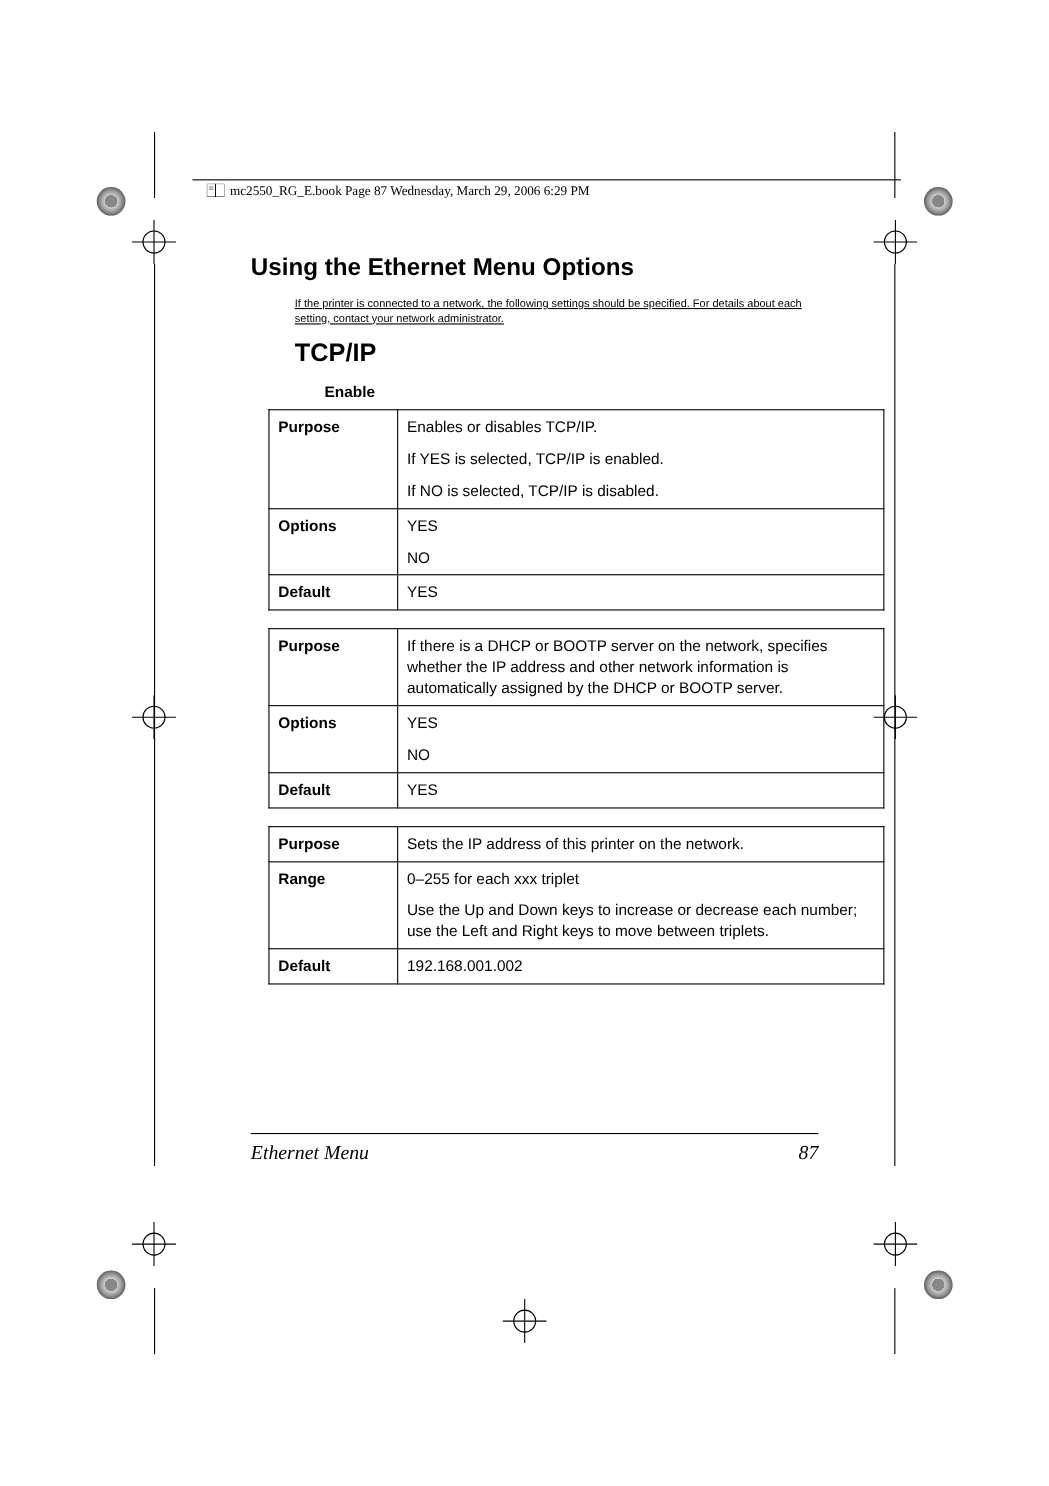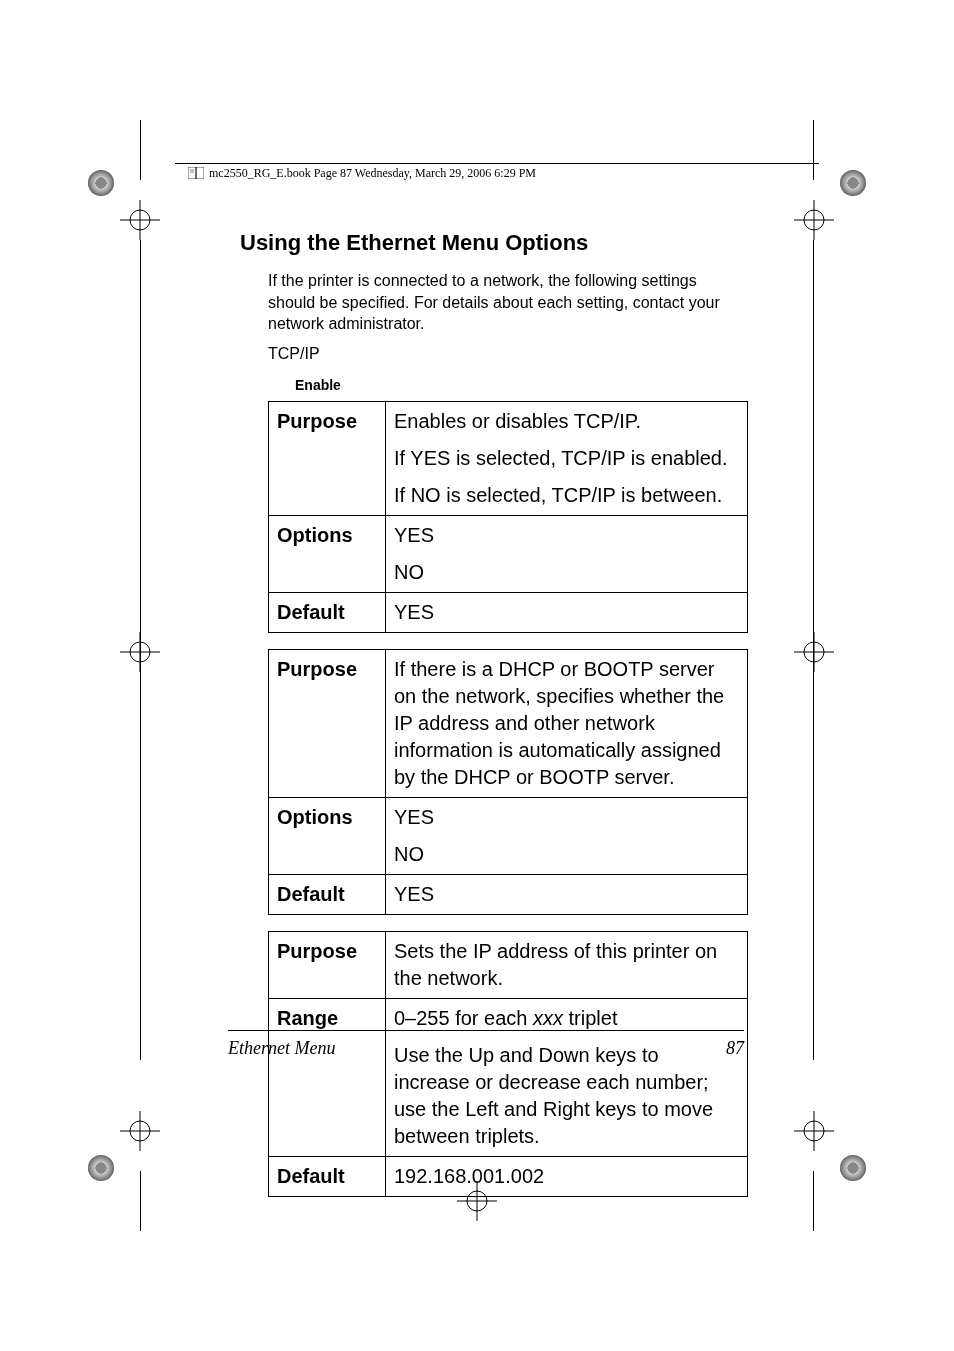--- a/index.html
+++ b/index.html
@@ -44,61 +44,62 @@
 .page {
   position: absolute;
   left: 228px;
   top: 230px;
   width: 520px;
 }
 h1 {
   font-family: Arial, Helvetica, sans-serif;
   font-weight: bold;
   font-size: 22px;
-  margin: 0 0 14px 12px;
+  margin: 0 0 14px 0;
 }
 .intro {
-  font-size: 16px;
+  font-size: 10px;
   line-height: 1.35;
   margin: 0 0 10px 40px;
+  text-decoration: underline;
 }
 .note-row {
   margin: 0 0 18px 40px;
   display: flex;
   align-items: flex-start;
 }
 .note-icon {
   width: 28px;
   flex-shrink: 0;
 }
 .note-text {
   font-style: italic;
   font-family: Arial, Helvetica, sans-serif;
   font-size: 14px;
   line-height: 1.35;
   margin-top: 4px;
 }
 h2 {
   font-family: Arial, Helvetica, sans-serif;
-  font-weight: normal;
-  font-size: 16px;
+  font-weight: bold;
+  font-size: 23px;
   margin: 0 0 14px 40px;
 }
 h3 {
   font-family: Arial, Helvetica, sans-serif;
   font-weight: bold;
   font-size: 14px;
   margin: 0 0 8px 40px;
   padding-left: 27px;
 }
 table.spec {
   border-collapse: collapse;
-  width: 480px;
-  margin: 0 0 16px 40px;
-  font-size: 20px;
+  width: 560px;
+  margin: 0 0 16px 16px;
+  font-size: 14px;
 }
 table.spec td {
   border: 1px solid #000;
   padding: 6px 8px;
   vertical-align: top;
   line-height: 1.35;
 }
 table.spec td.label {
   font-weight: bold;
   width: 100px;
@@ -116,21 +117,21 @@
   position: absolute;
   left: 228px;
   top: 1038px;
   width: 516px;
   display: flex;
   justify-content: space-between;
   font-style: italic;
   font-size: 18px;
   font-family: Liberation Serif, serif;
 }
-.italic-xxx { font-style: italic; }
+.italic-xxx { }
 </style>
 </head>
 <body>
 
 <div class="corner-dot" style="left:88px; top:170px;"></div>
 <div class="corner-dot" style="right:88px; top:170px;"></div>
 <div class="corner-dot" style="left:88px; bottom:170px;"></div>
 <div class="corner-dot" style="right:88px; bottom:170px;"></div>
 
 <div class="printmark" style="left:120px; top:200px;">
@@ -211,21 +212,21 @@
   <h2>TCP/IP</h2>
 
   <h3>Enable</h3>
   <table class="spec">
     <tbody>
         <tr>
       <td class="label">Purpose</td>
       <td>
         <div class="cell-para">Enables or disables TCP/IP.</div>
         <div class="cell-para">If YES is selected, TCP/IP is enabled.</div>
-        <div class="cell-para">If NO is selected, TCP/IP is between.</div>
+        <div class="cell-para">If NO is selected, TCP/IP is disabled.</div>
       </td>
     </tr>
     <tr>
       <td class="label">Options</td>
       <td>
         <div class="cell-para">YES</div>
         <div class="cell-para">NO</div>
       </td>
     </tr>
     <tr>

